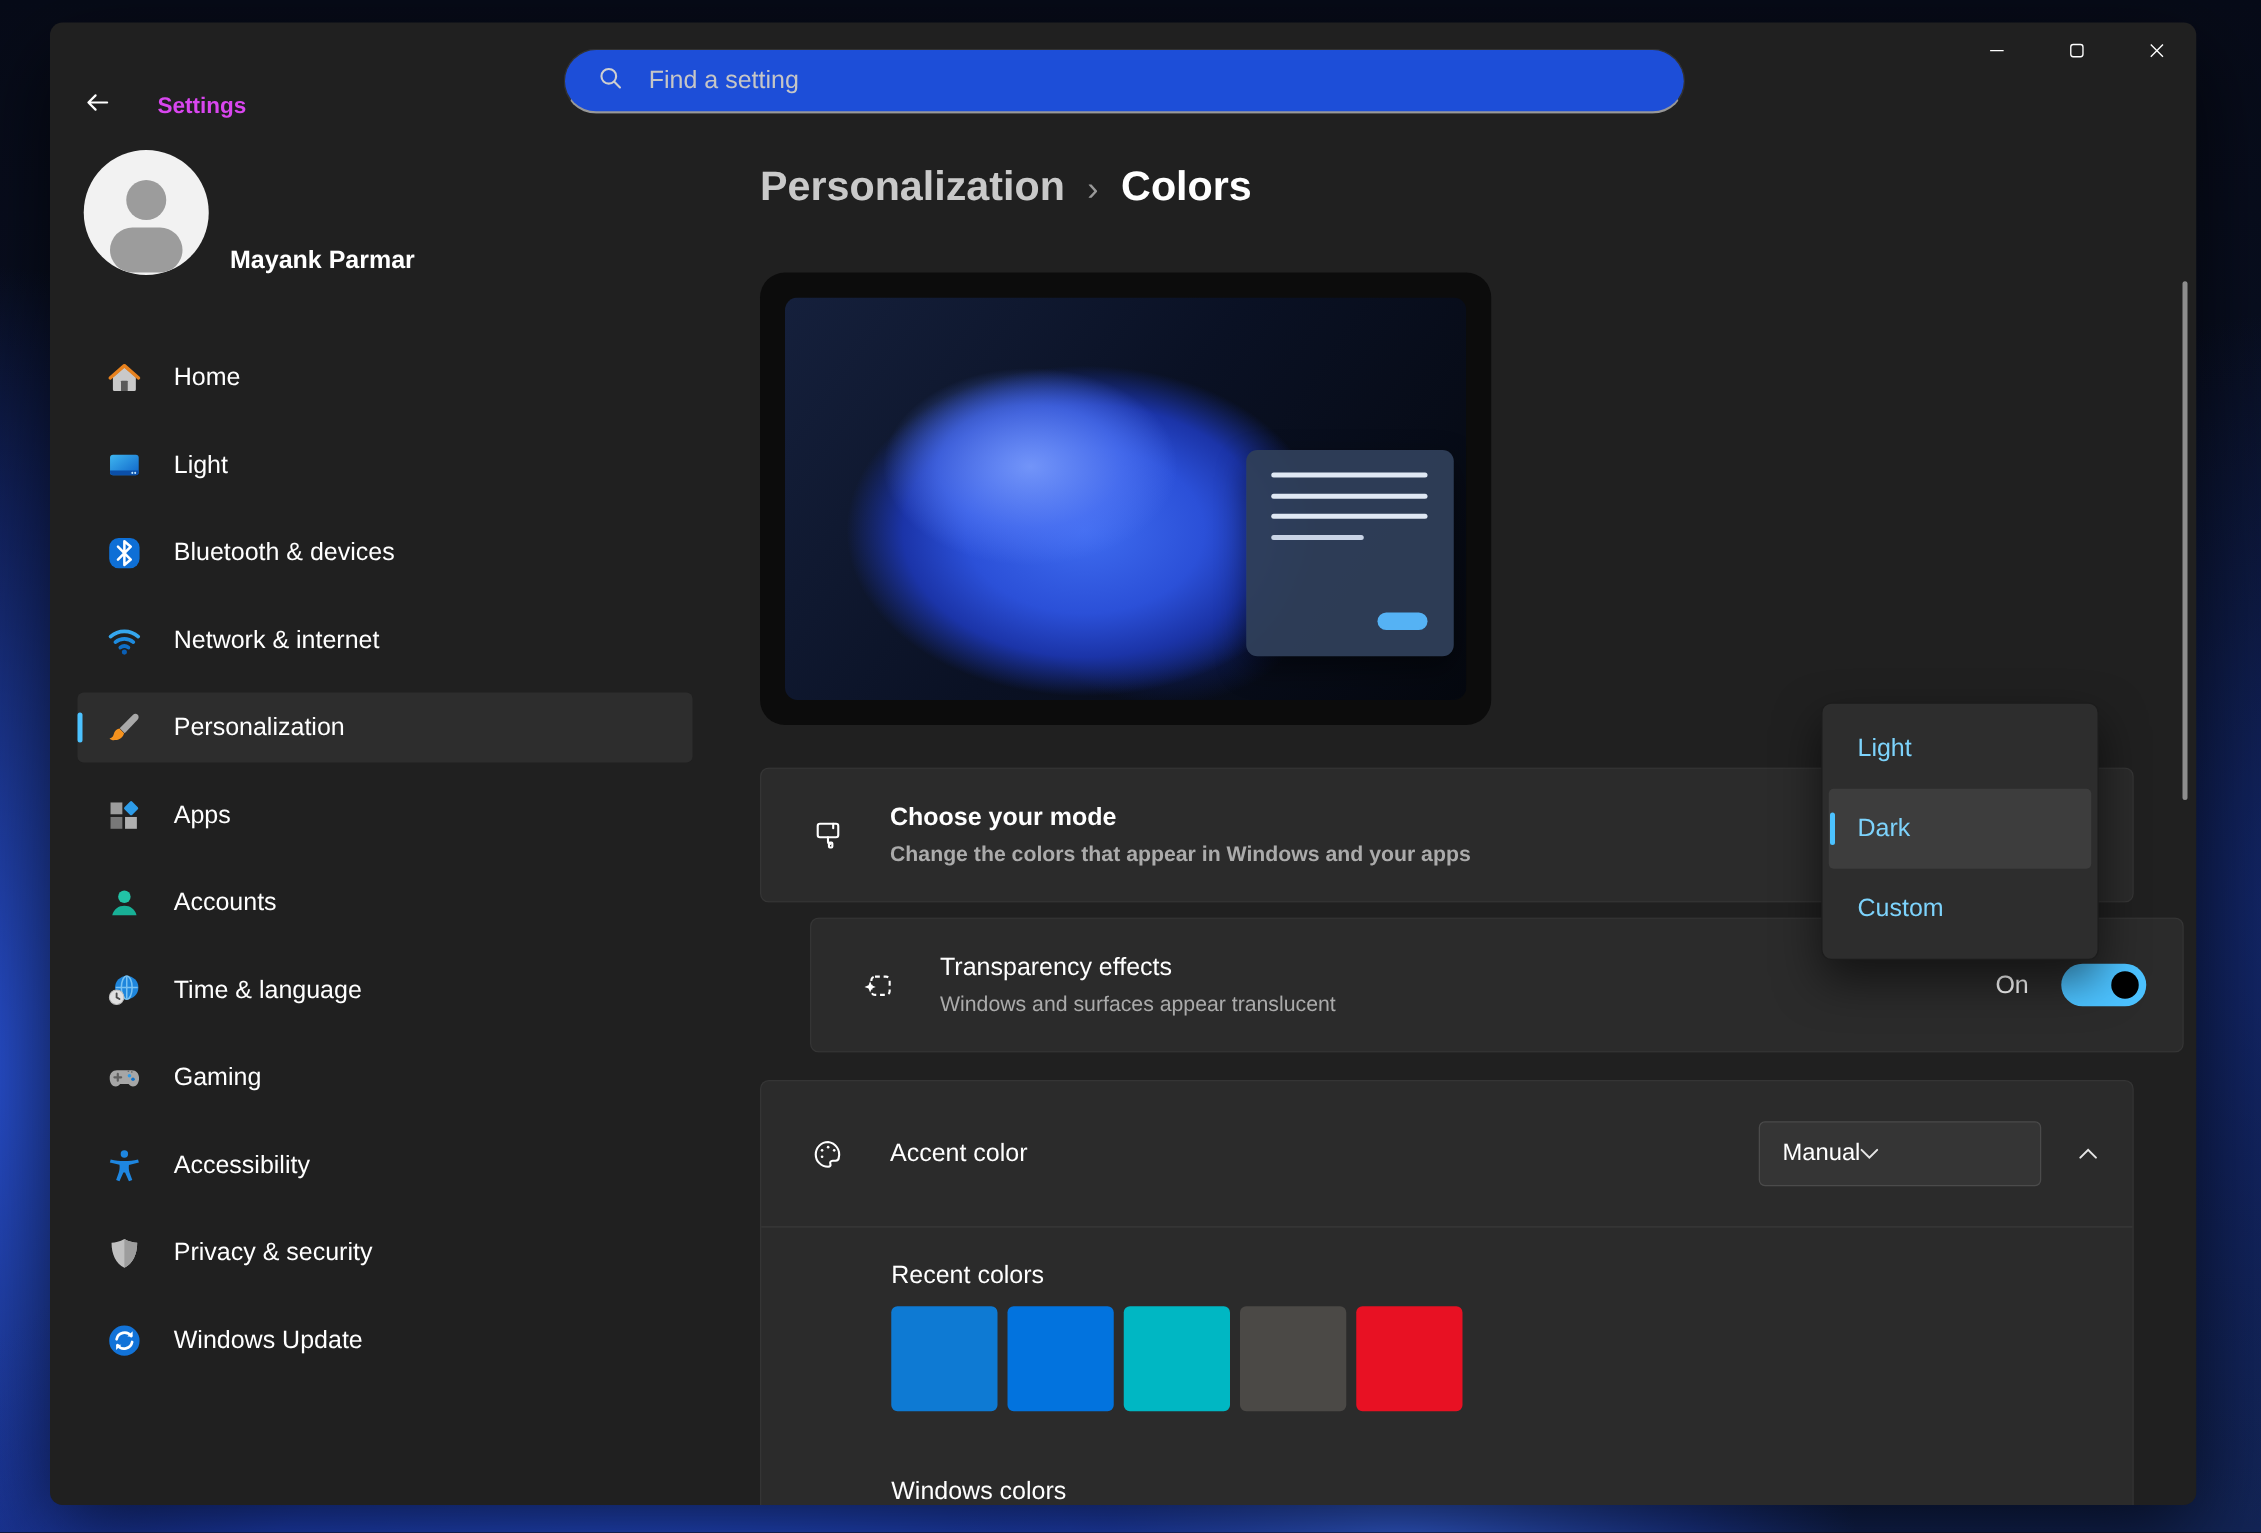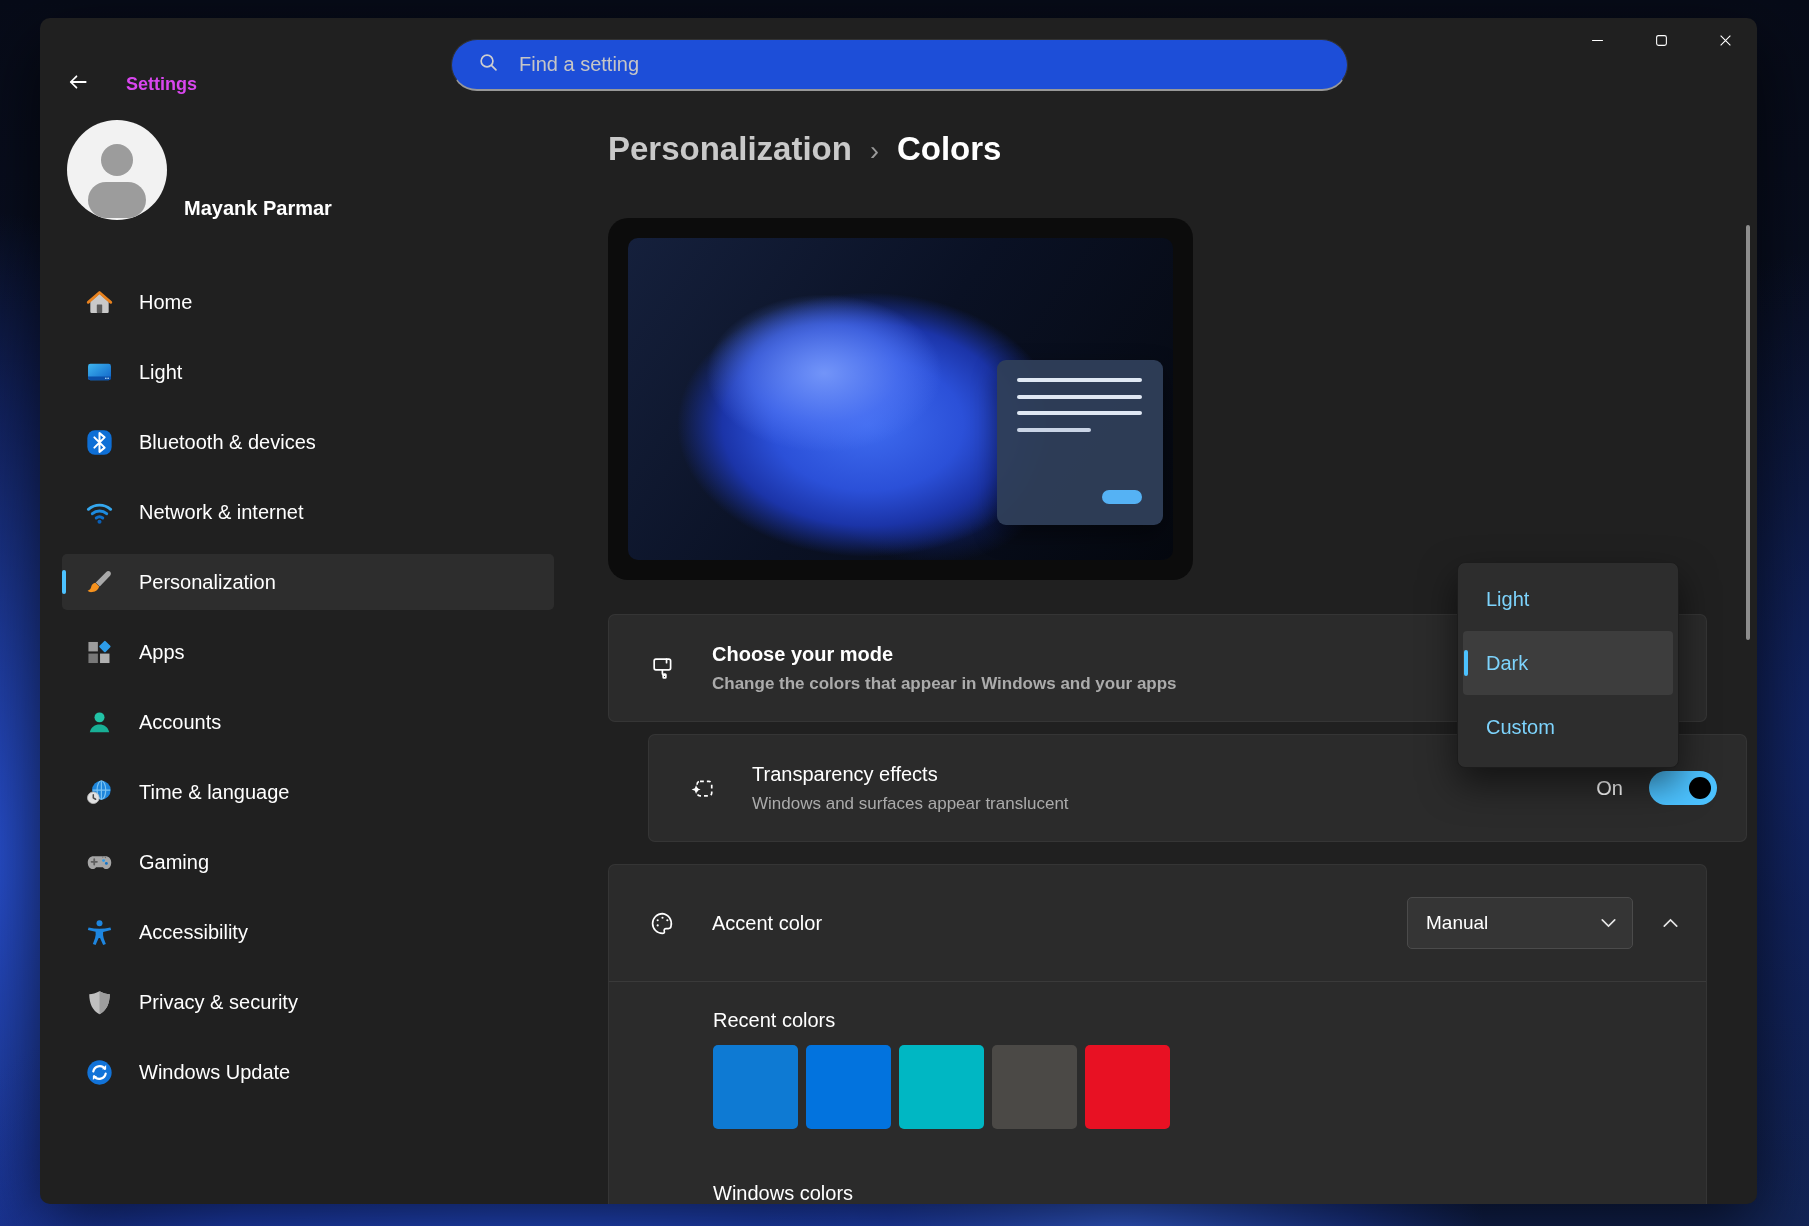--- a/index.html
+++ b/index.html
@@ -81,21 +81,21 @@
   .row-title{font-size:20px;color:#FFF;line-height:24px;}
   .row-subtitle{font-size:17px;color:#ABABAB;line-height:21px;margin-top:7px;}
   .trans-right{position:absolute;right:29px;top:0;height:106px;display:flex;align-items:center;gap:26px;}
   .toggle-label{font-size:20px;color:#FFF;}
   .toggle{position:relative;width:68px;height:34px;border-radius:17px;background:var(--accent,#4CC2FF);}
   .toggle-knob{position:absolute;right:6px;top:6px;width:22px;height:22px;border-radius:50%;background:#000;}
   .accent-header{position:relative;height:116px;display:flex;align-items:center;padding-left:40px;}
   .dropdown{
     position:absolute;right:73px;top:32px;width:226px;height:52px;box-sizing:border-box;
     background:#353535;border:1px solid #4B4B4B;border-radius:5px;
-    display:flex;align-items:center;justify-content:space-between;padding:0 16px 0 18px;
+    display:flex;align-items:center;justify-content:flex-start;padding:0 16px 0 18px;
   }
   .dropdown-value{font-size:19px;color:#FFF;}
   .chev{width:15px;height:10px;}
   .expander{position:absolute;right:14px;top:0;height:116px;width:44px;display:flex;align-items:center;justify-content:center;}
   .accent-divider{position:absolute;left:0;right:0;top:116px;height:1px;background:#3A3A3A;}
   .accent-content{position:absolute;left:104px;top:142px;}
   .recent-label{font-size:20px;color:#FFF;line-height:26px;}
   .swatch-row{display:flex;gap:8px;margin-top:12px;}
   .swatch{width:85px;height:84px;border-radius:5px;}
   .windows-colors-label{position:absolute;left:104px;top:314px;font-size:20px;color:#FFF;line-height:28px;}

